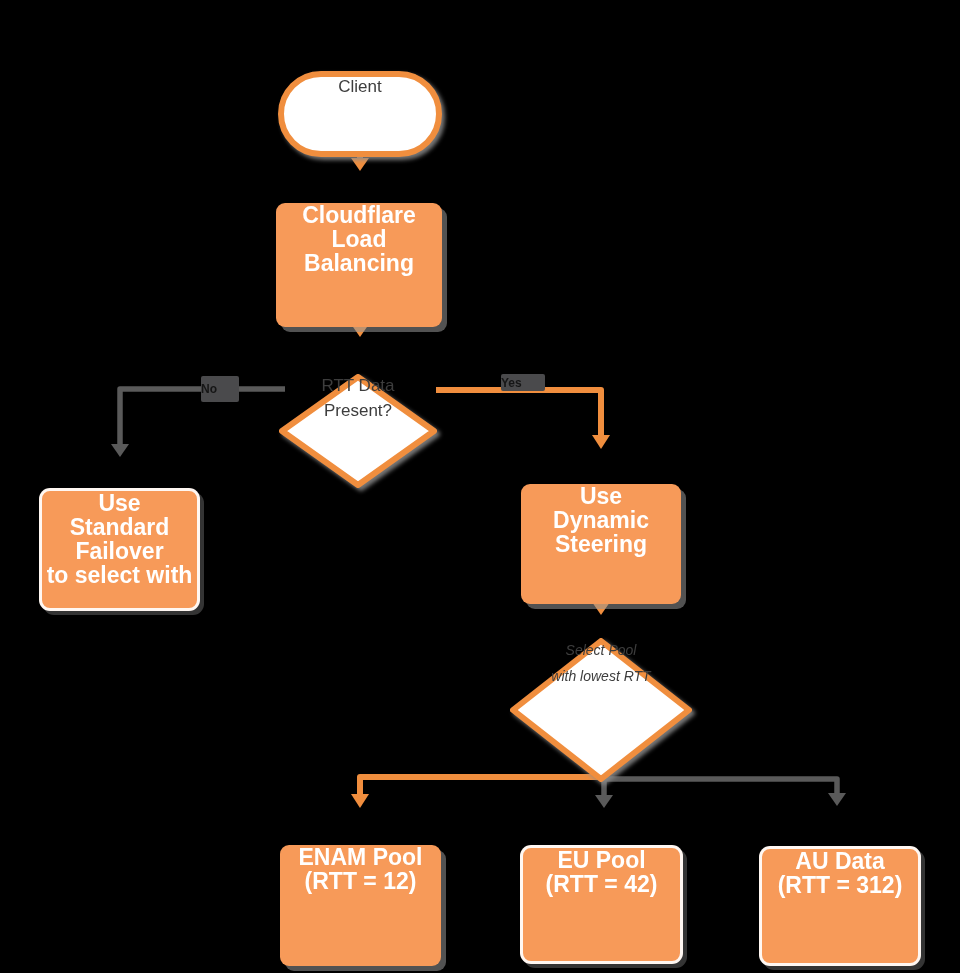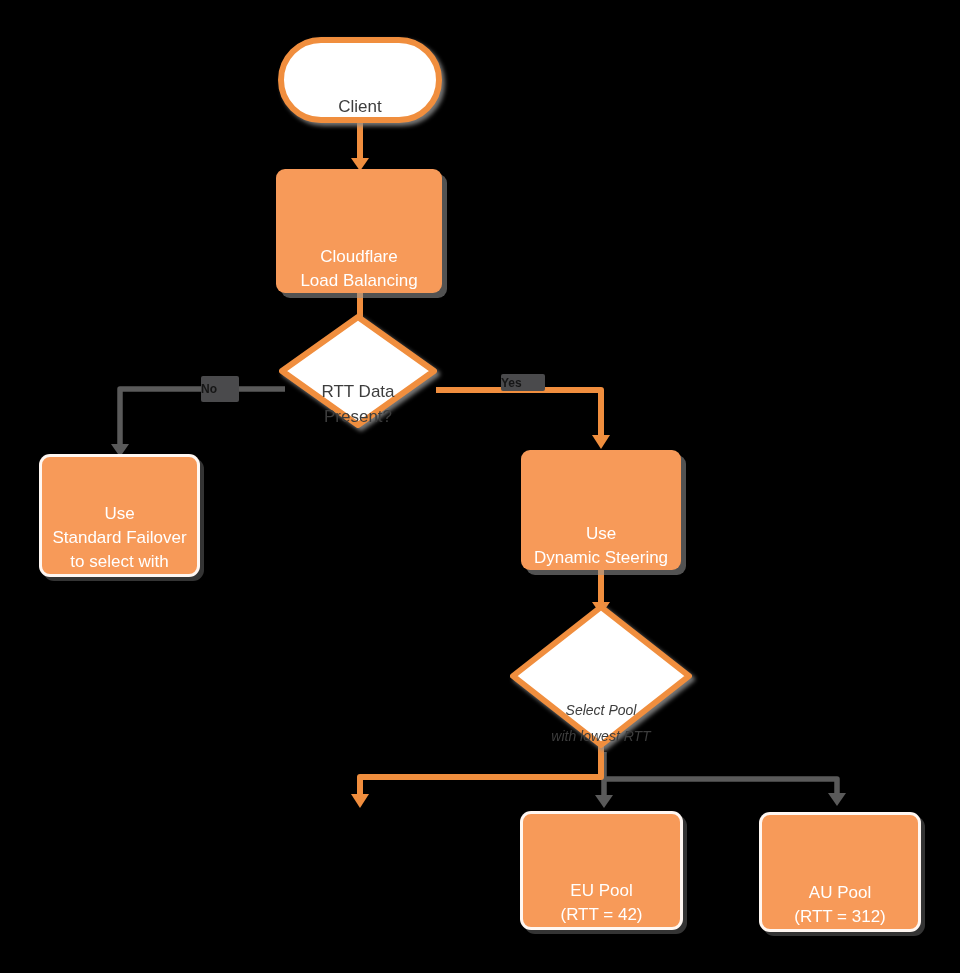--- a/index.html
+++ b/index.html
@@ -8,29 +8,30 @@
     background:var(--background,#000000);
     font-family:"Liberation Sans",sans-serif;
   }
   .edges{position:absolute;left:0;top:0;}
   .edge-orange{stroke:var(--accent-stroke,#F08E3E);stroke-width:6;fill:none;stroke-linejoin:round;stroke-linecap:butt;}
   .edge-gray{stroke:var(--gray-stroke,#5A5A5A);stroke-width:5.5;fill:none;stroke-linejoin:round;stroke-linecap:butt;}
   .head-orange{fill:var(--accent-stroke,#F08E3E);stroke:none;}
   .head-gray{fill:var(--gray-stroke,#5A5A5A);stroke:none;}
 
   .node{
-    position:absolute;display:flex;flex-direction:column;align-items:center;justify-content:flex-end;
-    text-align:center;box-sizing:border-box;
+    position:absolute;display:flex;flex-direction:column;align-items:center;justify-content:flex-start;
+    text-align:center;box-sizing:border-box;margin-top:34px;
   }
   .box{
     background:var(--node-fill,#F79A59);
     border-radius:9px;
     color:var(--text-light,#FFFFFF);
-    font-size:17px;line-height:24px;
+    font-size:23px;line-height:24px;
     box-shadow:5px 5px 0 rgba(150,150,150,0.55);
+    font-weight:bold;
   }
   .box.bordered{
     border:3px solid rgba(255,255,255,0.92);
     border-radius:11px;
     box-shadow:4px 4px 0 rgba(150,150,150,0.35);
   }
   .stadium{
     background:#FFFFFF;
     border:6px solid var(--accent-stroke,#F08E3E);
     border-radius:46px;
@@ -95,21 +96,21 @@
 
   <div class="node stadium" style="left:278px;top:37px;width:164px;height:86px;">
     <div>Client</div>
   </div>
 
   <div class="node box" style="left:276px;top:169px;width:166px;height:124px;">
     <div>Cloudflare</div>
     <div>Load Balancing</div>
   </div>
 
-  <div class="node diamond" style="left:278px;top:313px;width:160px;height:116px;">
+  <div class="node diamond" style="left:278px;top:339px;width:160px;height:116px;">
     <svg width="160" height="116" viewBox="0 0 160 116">
       <polygon class="dia-fill" points="80,4 156,58 80,112 4,58"></polygon>
     </svg>
     <div class="dtext d1-text">
       <div>RTT Data</div>
       <div>Present?</div>
     </div>
   </div>
 
   <div class="badge" style="left:201px;top:376px;width:38px;height:26px;">
@@ -133,24 +134,30 @@
   <div class="node diamond" style="left:509px;top:603px;width:184px;height:146px;">
     <svg width="184" height="146" viewBox="0 0 184 146">
       <polygon class="dia-fill" points="92,4 180,73 92,142 4,73"></polygon>
     </svg>
     <div class="dtext d2-text">
       <div>Select Pool</div>
       <div>with lowest RTT</div>
     </div>
   </div>
 
+  <div class="node box" style="left:280px;top:811px;width:161px;height:121px;">
+    <div>ENAM Pool</div>
+    <div>
+      <span>(</span><b>RTT = 12</b><span>)</span>
+    </div>
+  </div>
 
   <div class="node box bordered" style="left:520px;top:811px;width:163px;height:119px;">
     <div>EU Pool</div>
     <div>(RTT = 42)</div>
   </div>
 
   <div class="node box bordered" style="left:759px;top:812px;width:162px;height:120px;">
-    <div>AU Pool</div>
+    <div>AU Data</div>
     <div>(RTT = 312)</div>
   </div>
 
 </div>
 
 </body></html>

